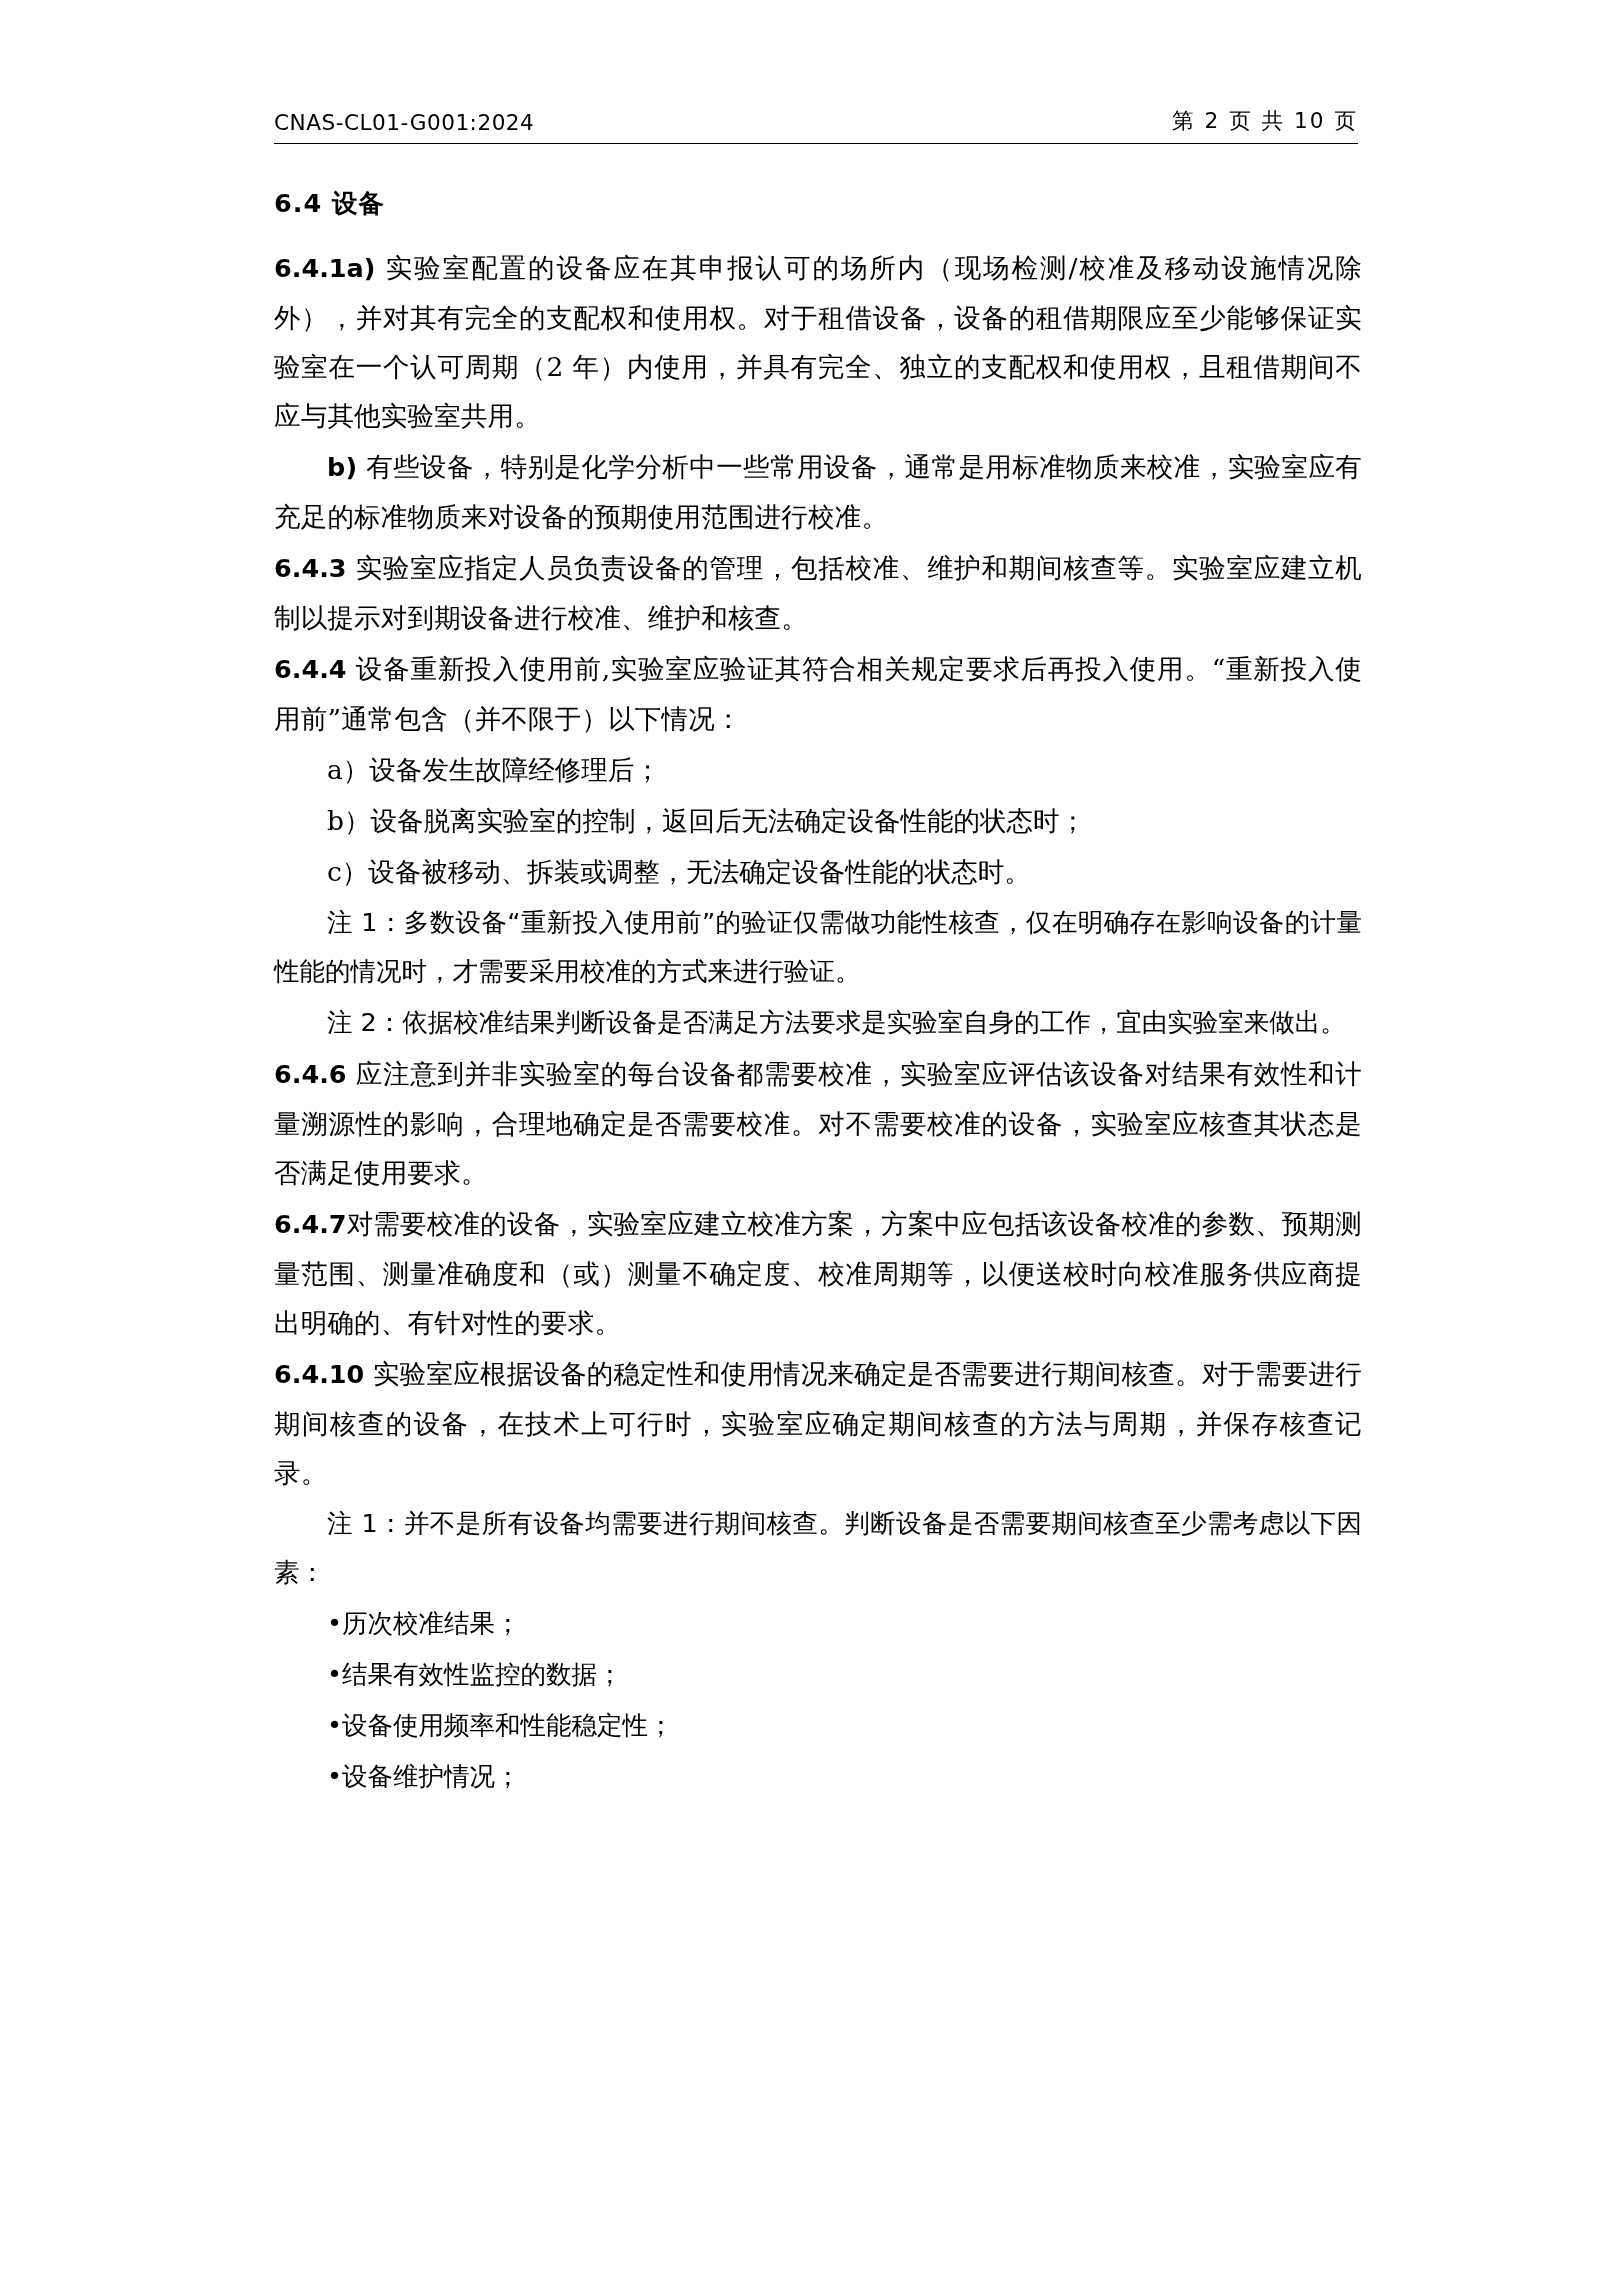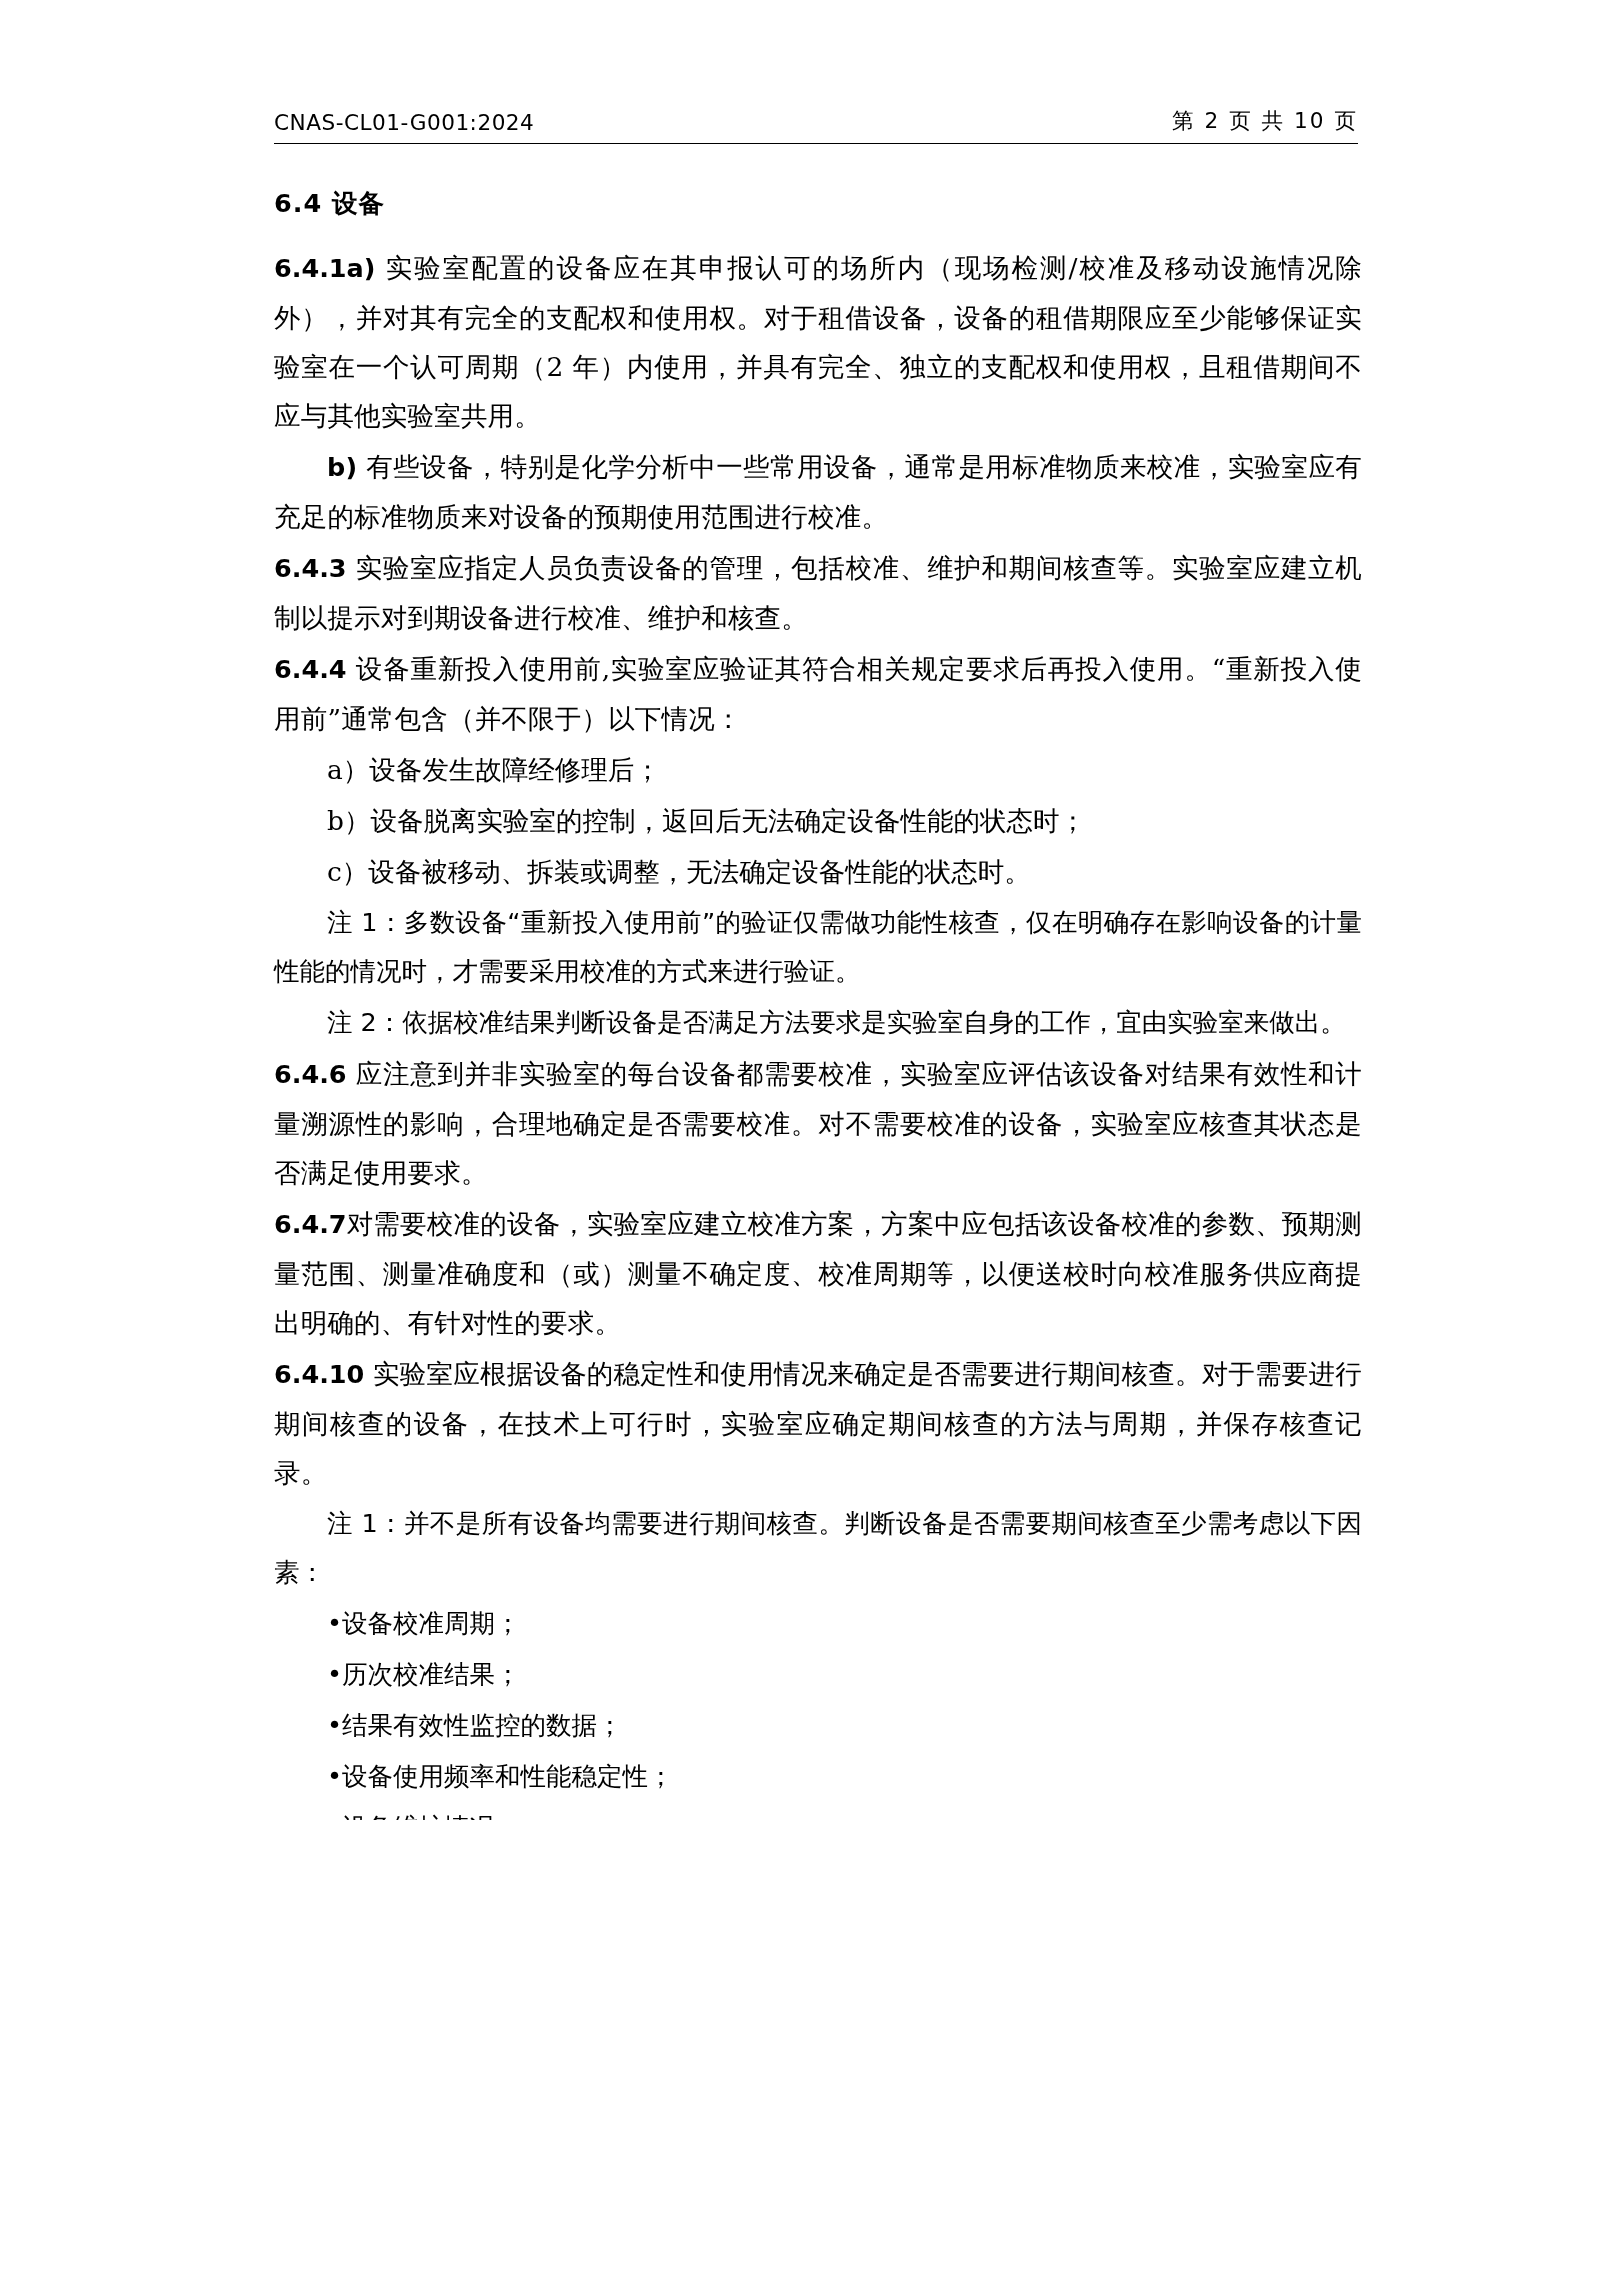--- a/index.html
+++ b/index.html
@@ -157,21 +157,20 @@
     <p class="note">注 2：依据校准结果判断设备是否满足方法要求是实验室自身的工作，宜由实验室来做出。</p>
 
     <p class="para"><span class="num">6.4.6</span> <span>应注意到并非实验室的每台设备都需要校准，实验室应评估该设备对结果有效性和计量溯源性的影响，合理地确定是否需要校准。对不需要校准的设备，实验室应核查其状态是否满足使用要求。</span></p>
 
     <p class="para"><span class="num">6.4.7</span><span>对需要校准的设备，实验室应建立校准方案，方案中应包括该设备校准的参数、预期测量范围、测量准确度和（或）测量不确定度、校准周期等，以便送校时向校准服务供应商提出明确的、有针对性的要求。</span></p>
 
     <p class="para"><span class="num">6.4.10</span> <span>实验室应根据设备的稳定性和使用情况来确定是否需要进行期间核查。对于需要进行期间核查的设备，在技术上可行时，实验室应确定期间核查的方法与周期，并保存核查记录。</span></p>
 
     <p class="note">注 1：并不是所有设备均需要进行期间核查。判断设备是否需要期间核查至少需考虑以下因素：</p>
 
-    <p class="bullet">•设备校准周期；</p>
     <p class="bullet">•历次校准结果；</p>
     <p class="bullet">•结果有效性监控的数据；</p>
     <p class="bullet">•设备使用频率和性能稳定性；</p>
     <p class="bullet">•设备维护情况；</p>
 
   </div>
 
   <div class="rule-bottom"></div>
   <div class="footer">
     <span>2024 年 7 月 1 日  发布</span>

